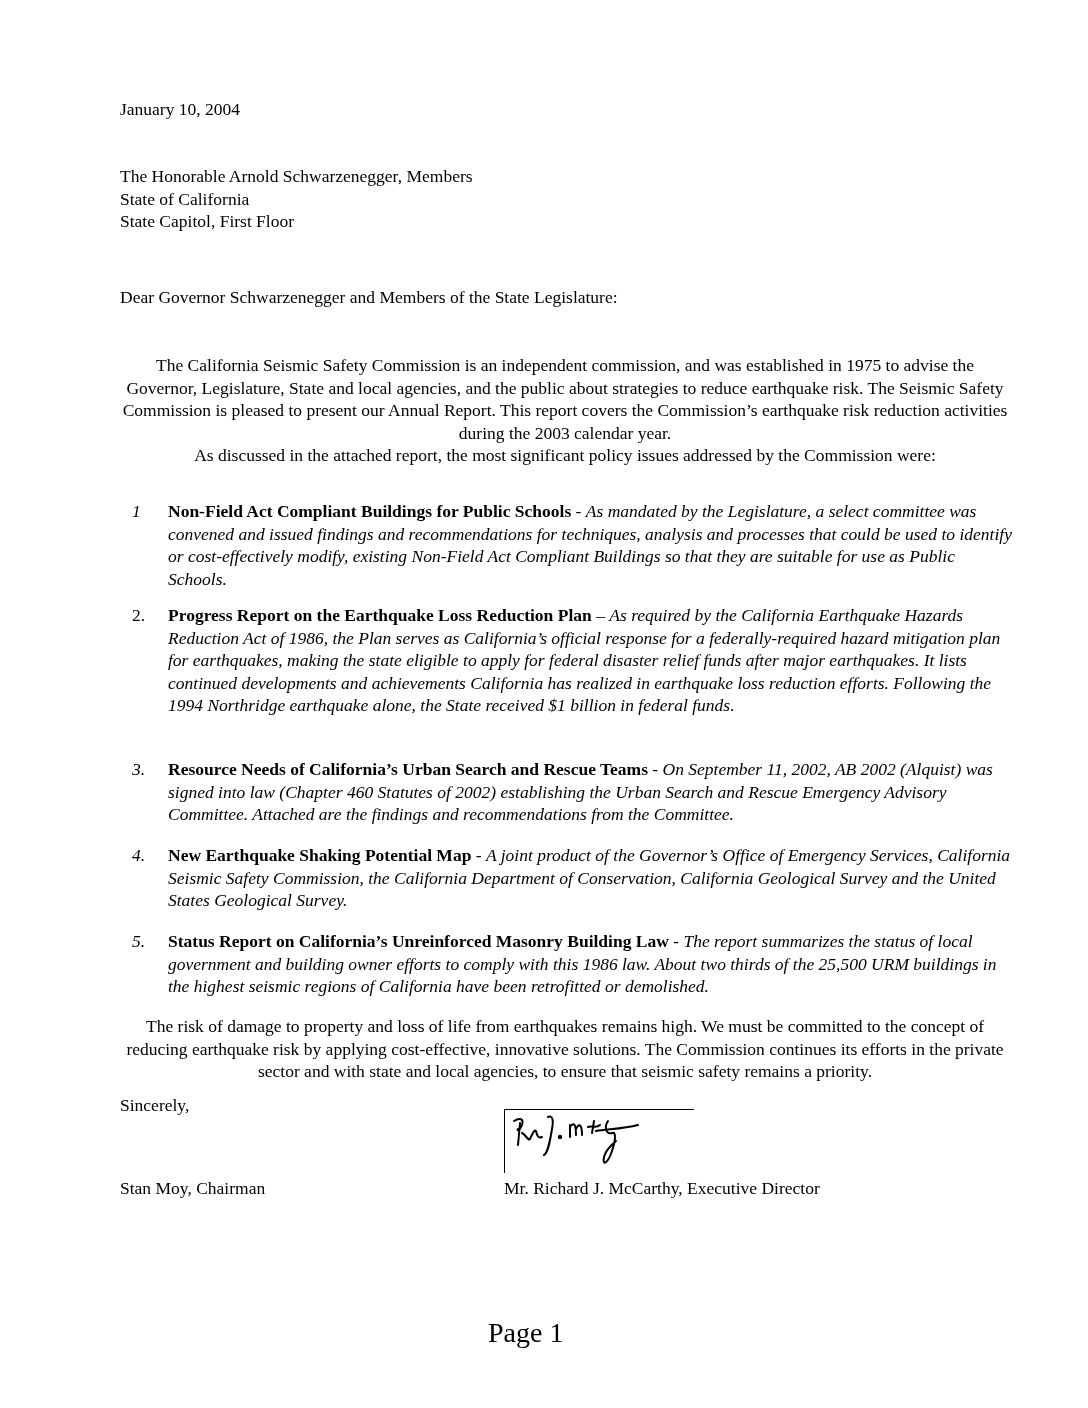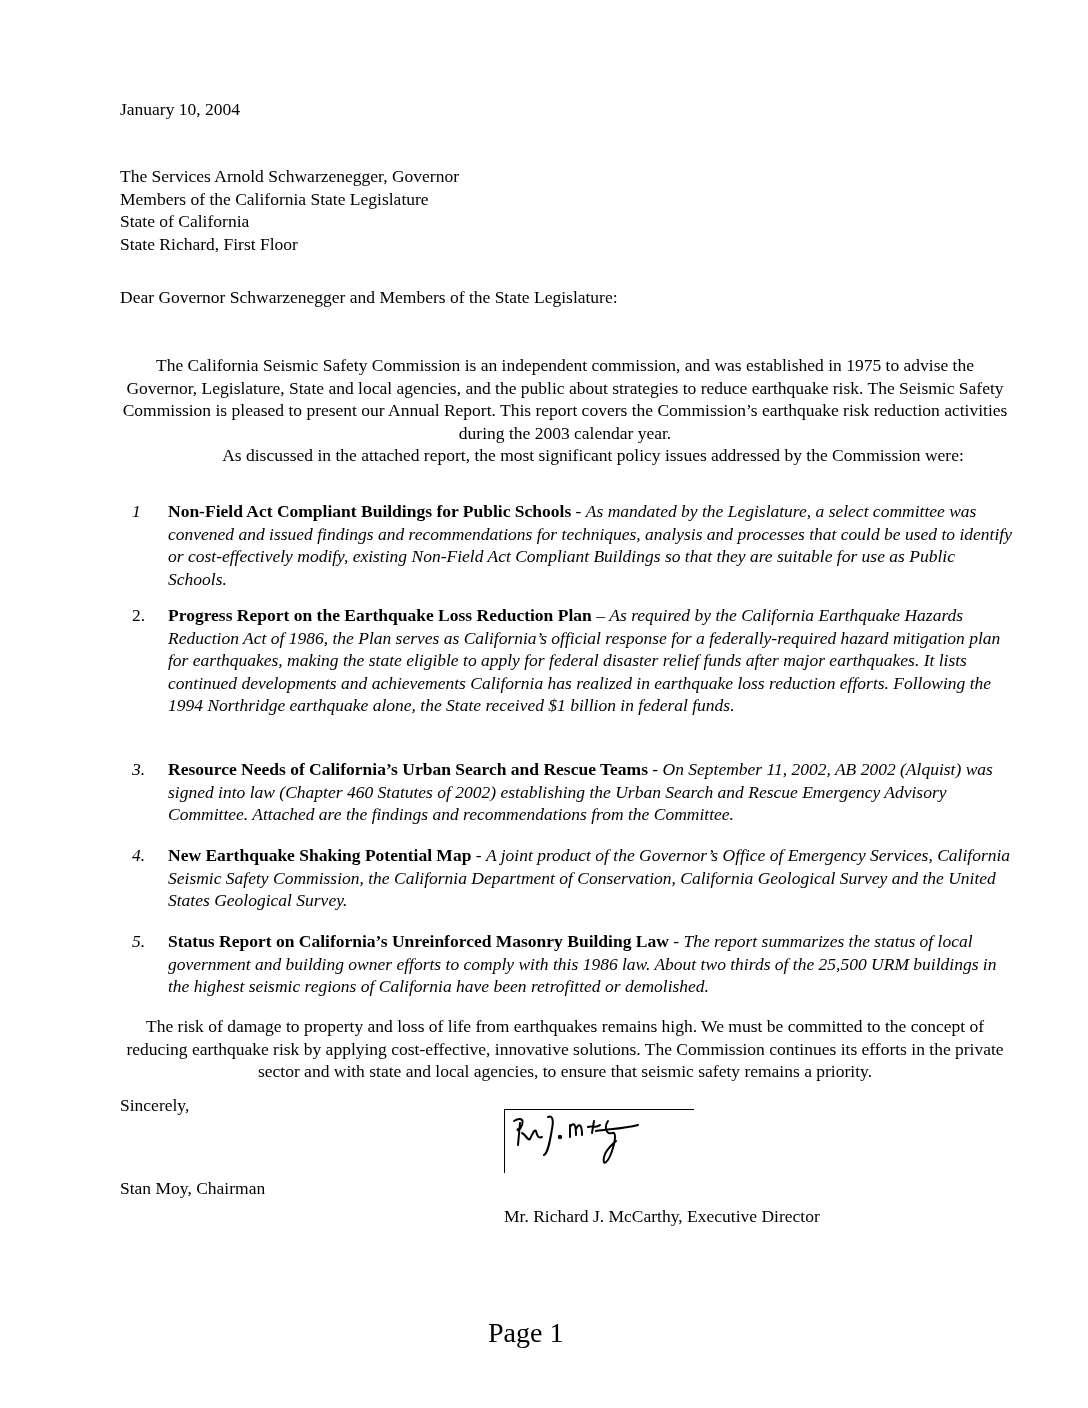--- a/index.html
+++ b/index.html
@@ -24,21 +24,21 @@
       height: 1098px;
       text-decoration: underline;
     }
     .abs { position: absolute; }
     .date { left: 104px; top: 98px; }
     .address { left: 104px; top: 165px; }
     .address div { height: 22.5px; white-space: nowrap; }
     .salutation { left: 104px; top: 286px; white-space: nowrap; }
     .para { left: 104px; width: 890px; text-align: center; }
     .intro { top: 354px; }
-    .lead { top: 444px; white-space: nowrap; margin-left: 28px; }
+    .lead { top: 444px; white-space: nowrap; }
     .list { left: 104px; top: 500px; width: 892px; }
     .item {
       position: absolute;
       left: 0;
       width: 892px;
     }
     .item .num {
       position: absolute;
       left: 12px;
       top: 0;
@@ -53,35 +53,34 @@
     }
     .item .title { font-weight: bold; text-align: right; }
     .item .desc { font-style: italic; }
     .closing { top: 1015px; }
     .sincerely { left: 104px; top: 1094px; text-align: center; }
     .sig-block { left: 488px; top: 1109px; width: 195px; height: 64px; }
     .sig-line-top { position: absolute; left: 0; top: 0; width: 190px; height: 1px; background: #000; }
     .sig-line-left { position: absolute; left: 0; top: 0; width: 1px; height: 64px; background: #000; }
     .sig-svg { position: absolute; left: 4px; top: 2px; }
     .signer-left { left: 104px; top: 1177px; white-space: nowrap; }
-    .signer-right { left: 488px; top: 1177px; white-space: nowrap; margin-top: 28px; }
+    .signer-right { left: 488px; top: 1177px; white-space: nowrap; }
     .page-num { left: 472px; top: 1320px; font-size: 28px; line-height: 26px; }
   </style>
 </head>
 <body>
 
 <div class="page">
 
   <div class="abs date">January 10, 2004</div>
 
   <div class="abs address">
-    <div>The Services Arnold Schwarzenegger, Governor</div>
-    <div>Members of the California State Legislature</div>
+    <div>The Honorable Arnold Schwarzenegger, Members</div>
     <div>State of California</div>
-    <div>State Richard, First Floor</div>
+    <div>State Capitol, First Floor</div>
   </div>
 
   <div class="abs salutation">Dear Governor Schwarzenegger and Members of the State Legislature:</div>
 
   <div class="abs para intro">The California Seismic Safety Commission is an independent commission, and was established in 1975 to advise the Governor, Legislature, State and local agencies, and the public about strategies to reduce earthquake risk.  The Seismic Safety Commission is pleased to present our Annual Report.  This report covers the Commission’s earthquake risk reduction activities during the 2003 calendar year.</div>
 
   <div class="abs para lead">As discussed in the attached report, the most significant policy issues addressed by the Commission were:</div>
 
   <div class="abs list">
 

